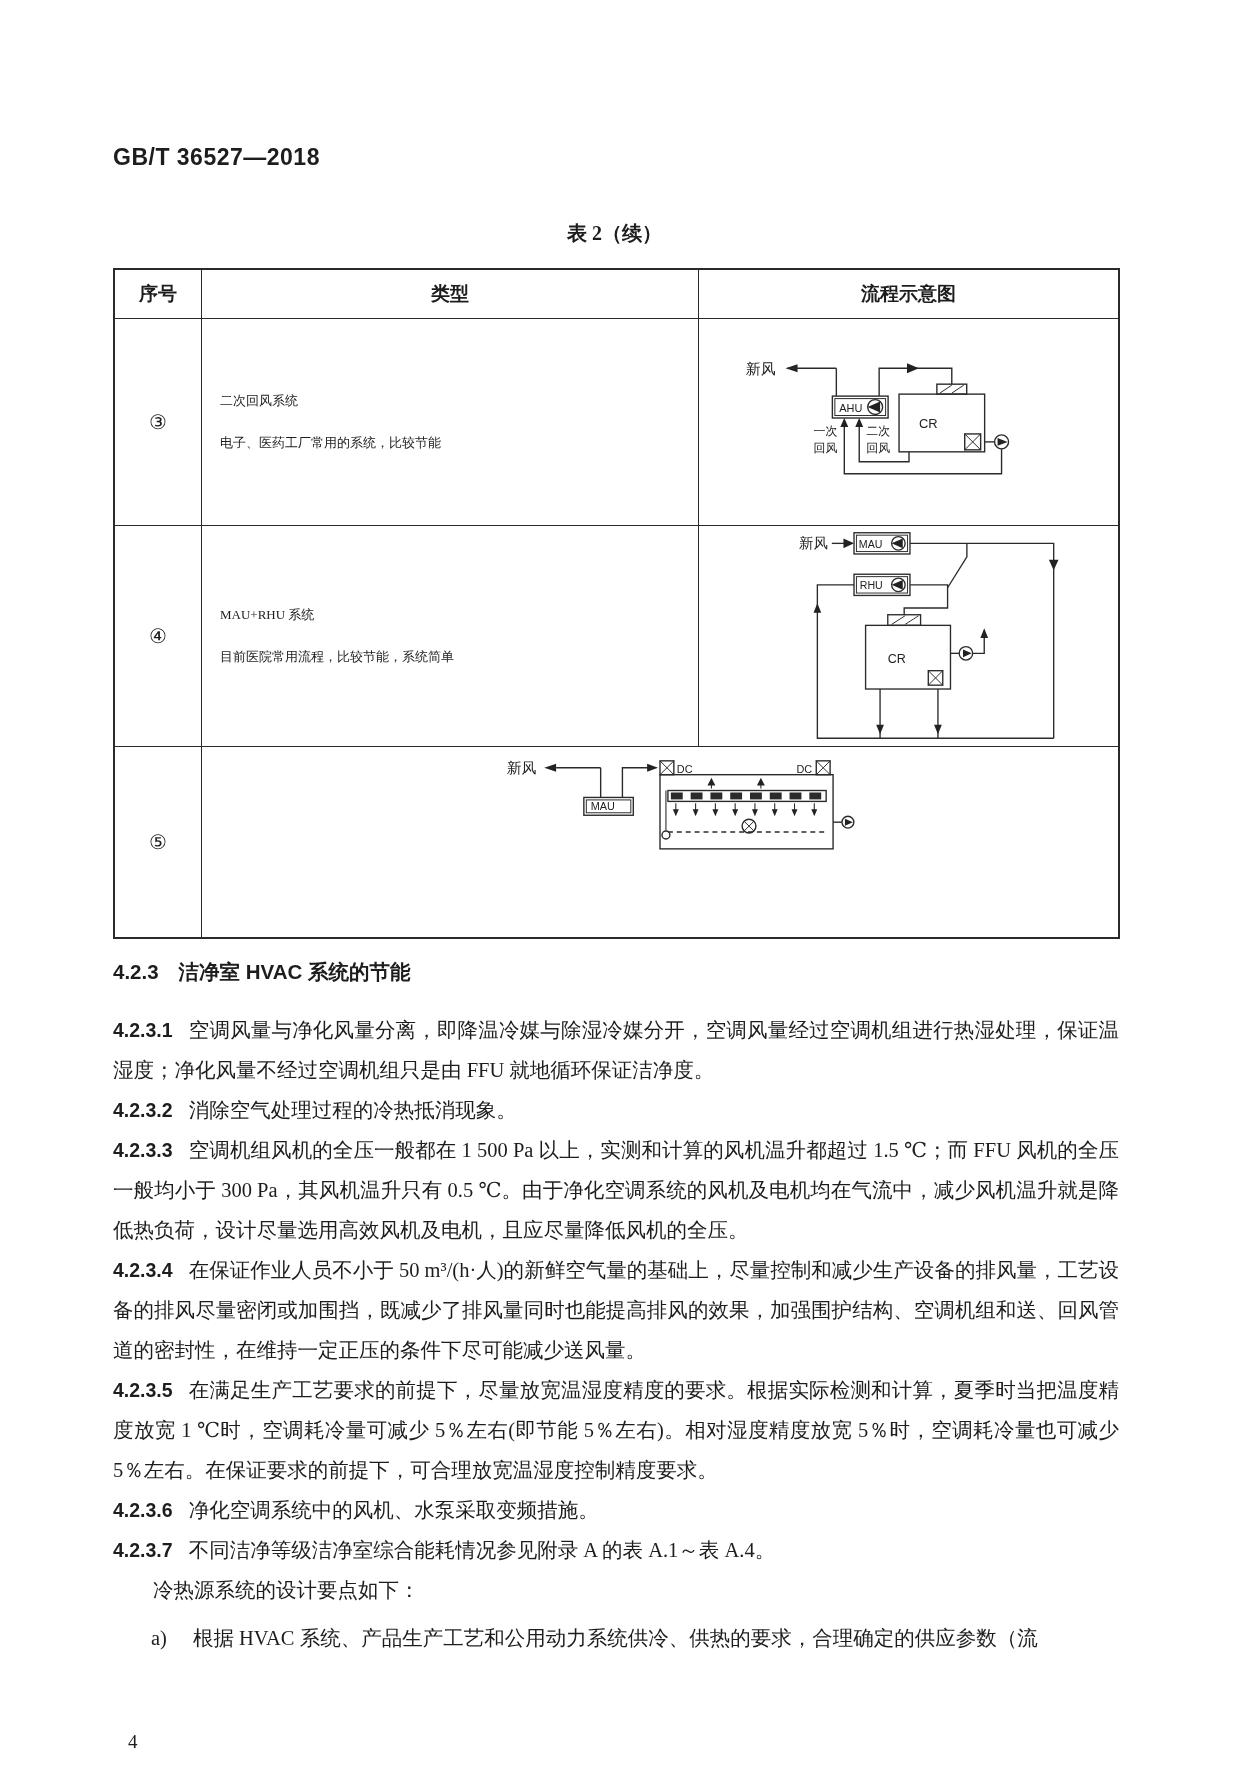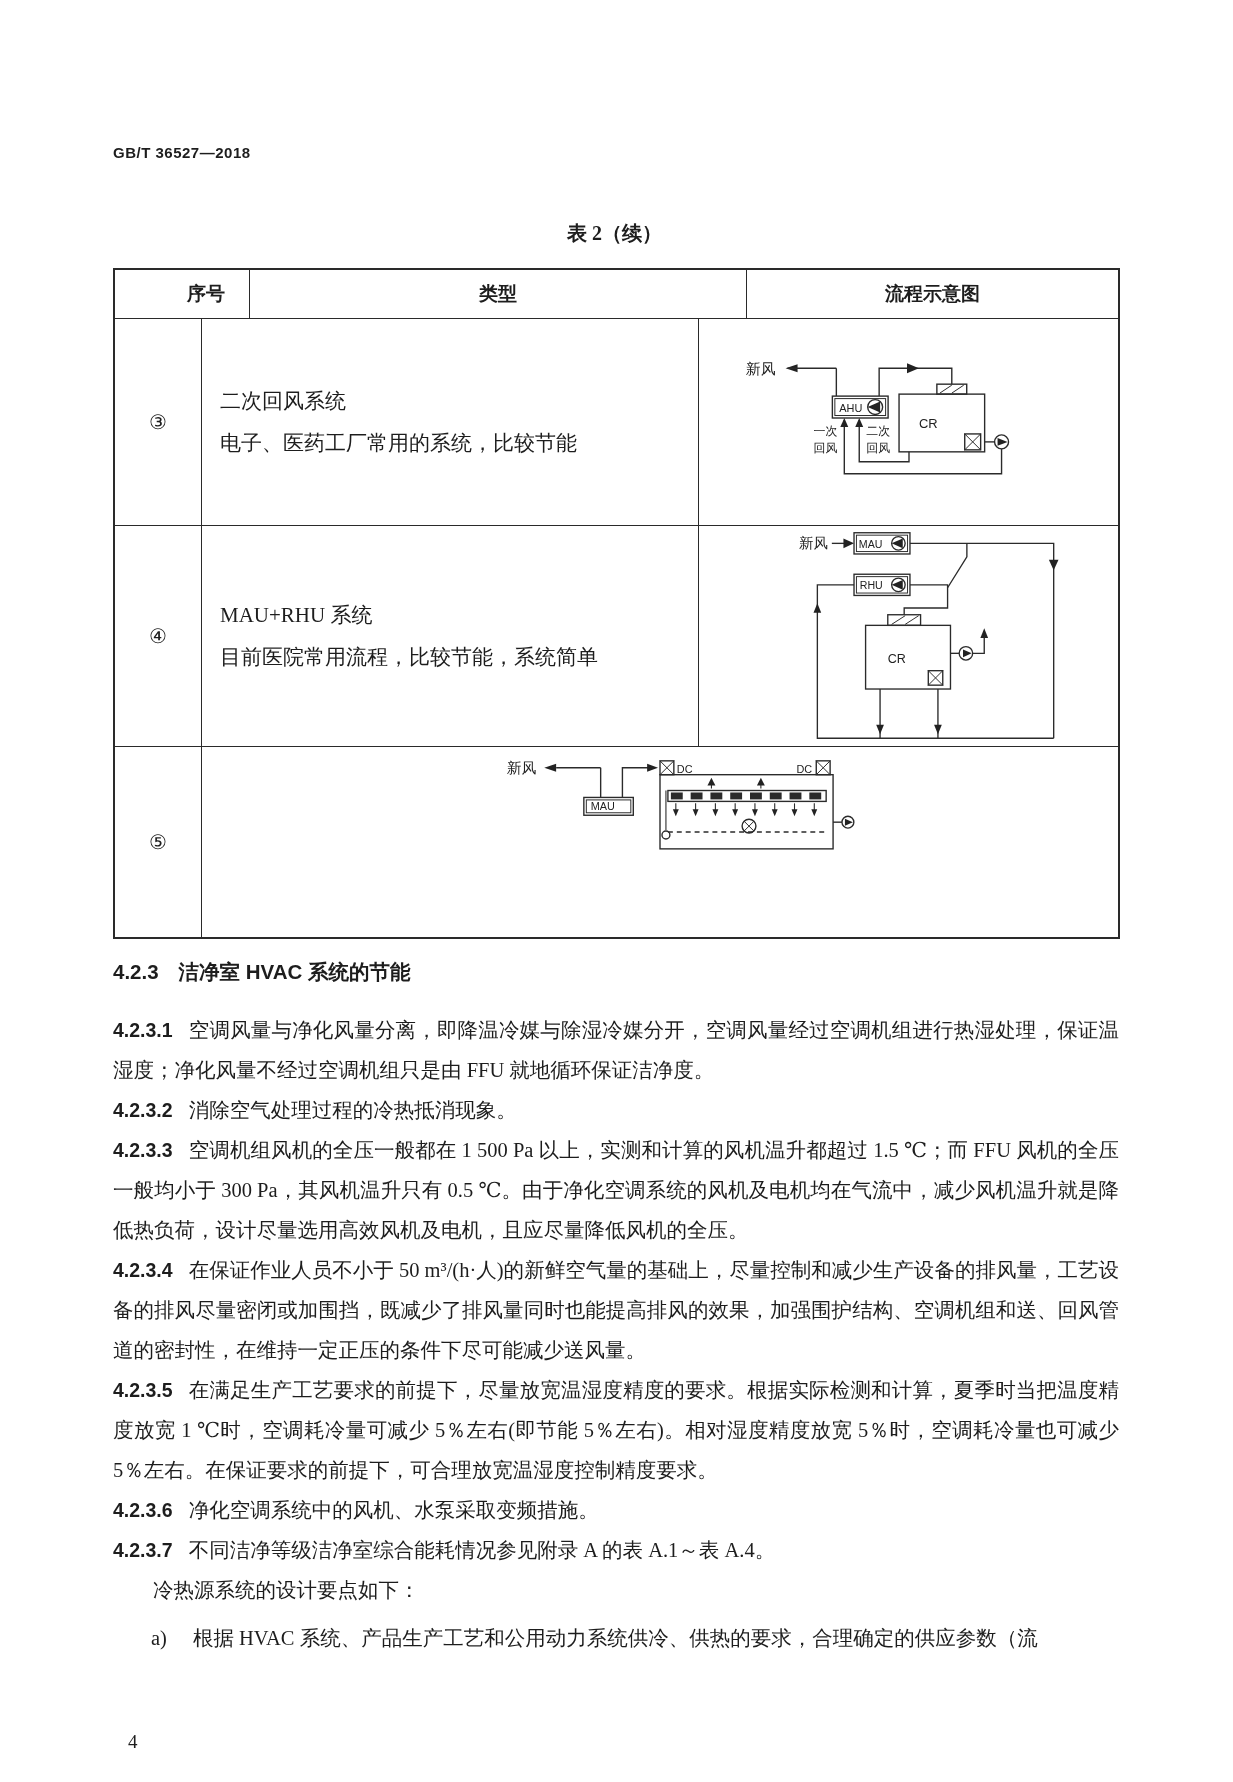--- a/index.html
+++ b/index.html
@@ -2,31 +2,31 @@
 <html><head>
 <meta charset="utf-8">
 <style>
   html,body{margin:0;padding:0;background:#e8e8e8;}
   .page{
     position:relative;width:1233px;height:1782px;background:#ffffff;
     margin:0 auto;overflow:hidden;color:#1d1d1d;
     font-family:"Liberation Serif","DejaVu Serif",serif;
   }
   .doc-num{position:absolute;left:113px;top:144px;font-family:"Liberation Sans","DejaVu Sans",sans-serif;
-    font-weight:bold;font-size:15px;letter-spacing:.5px;}
+    font-weight:bold;font-size:23px;letter-spacing:.5px;}
   .tbl-title{position:absolute;left:113px;top:220px;width:1003px;text-align:center;
     font-weight:bold;font-size:20px;}
   
   .tbl{position:absolute;left:113px;top:268px;width:1003px;border:2px solid #2a2a2a;}
   .trow{display:flex;border-top:1px solid #2a2a2a;}
-  .trow.head{border-top:none;height:48px;padding-left:48px;}
+  .trow.head{border-top:none;height:48px;}
   .c1{width:86px;border-right:1px solid #2a2a2a;display:flex;align-items:center;justify-content:center;
       font-size:20px;flex-shrink:0;}
   .c2{width:497px;border-right:1px solid #2a2a2a;display:flex;flex-direction:column;justify-content:center;
-      padding:0 14px 0 18px;box-sizing:border-box;font-size:21px;line-height:42px;flex-shrink:0;}
+      padding:0 14px 0 18px;box-sizing:border-box;font-size:13px;line-height:42px;flex-shrink:0;}
   .c3{flex:1;display:flex;justify-content:center;position:relative;}
   .head .c1,.head .c2,.head .c3{justify-content:center;align-items:center;flex-direction:row;
       font-size:19px;font-weight:bold;line-height:normal;padding:0;}
   .r3{height:206px;} .r4{height:220px;} .r5{height:190px;}
   svg{display:block;}
   svg text{font-family:"Liberation Serif","DejaVu Serif",serif;fill:#222;}
   svg .lbl-lat{font-family:"Liberation Sans","DejaVu Sans",sans-serif;}
   
   .sections{position:absolute;left:113px;top:958px;width:1006px;}
   .shead{font-family:"Liberation Sans","DejaVu Sans",sans-serif;font-weight:bold;font-size:20.5px;

